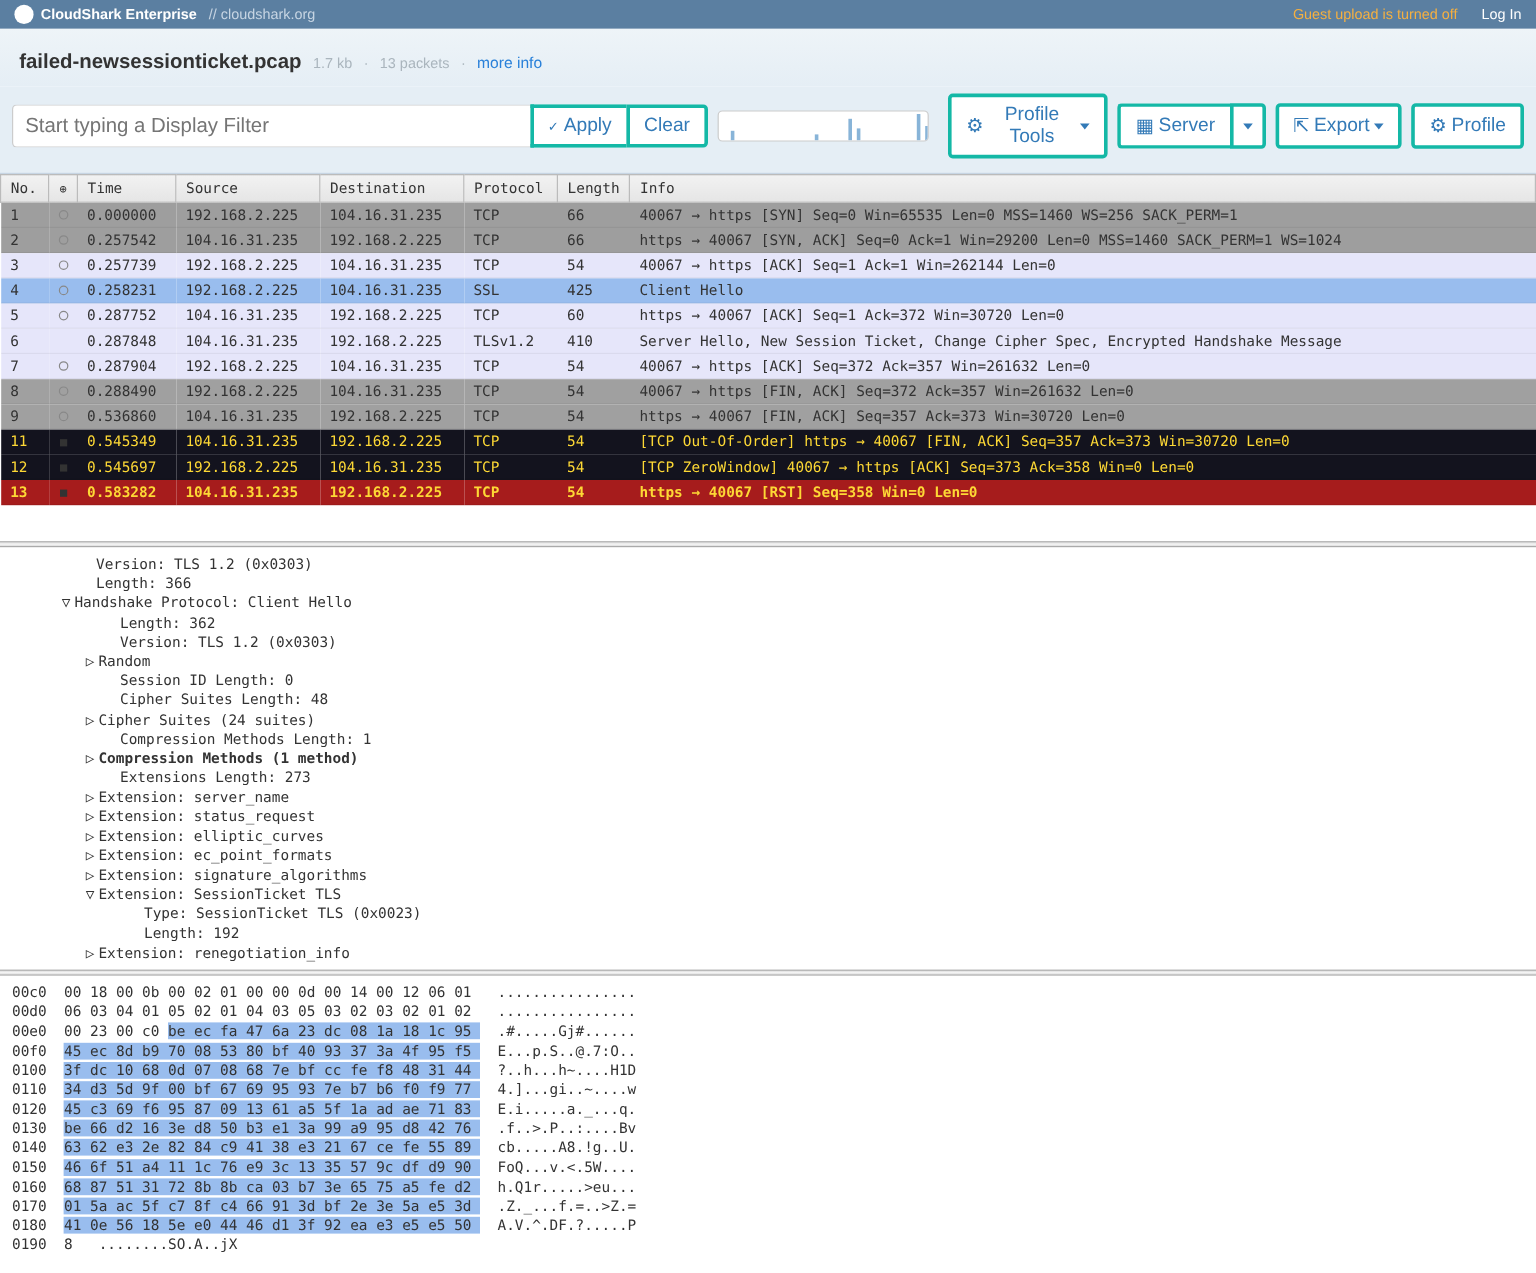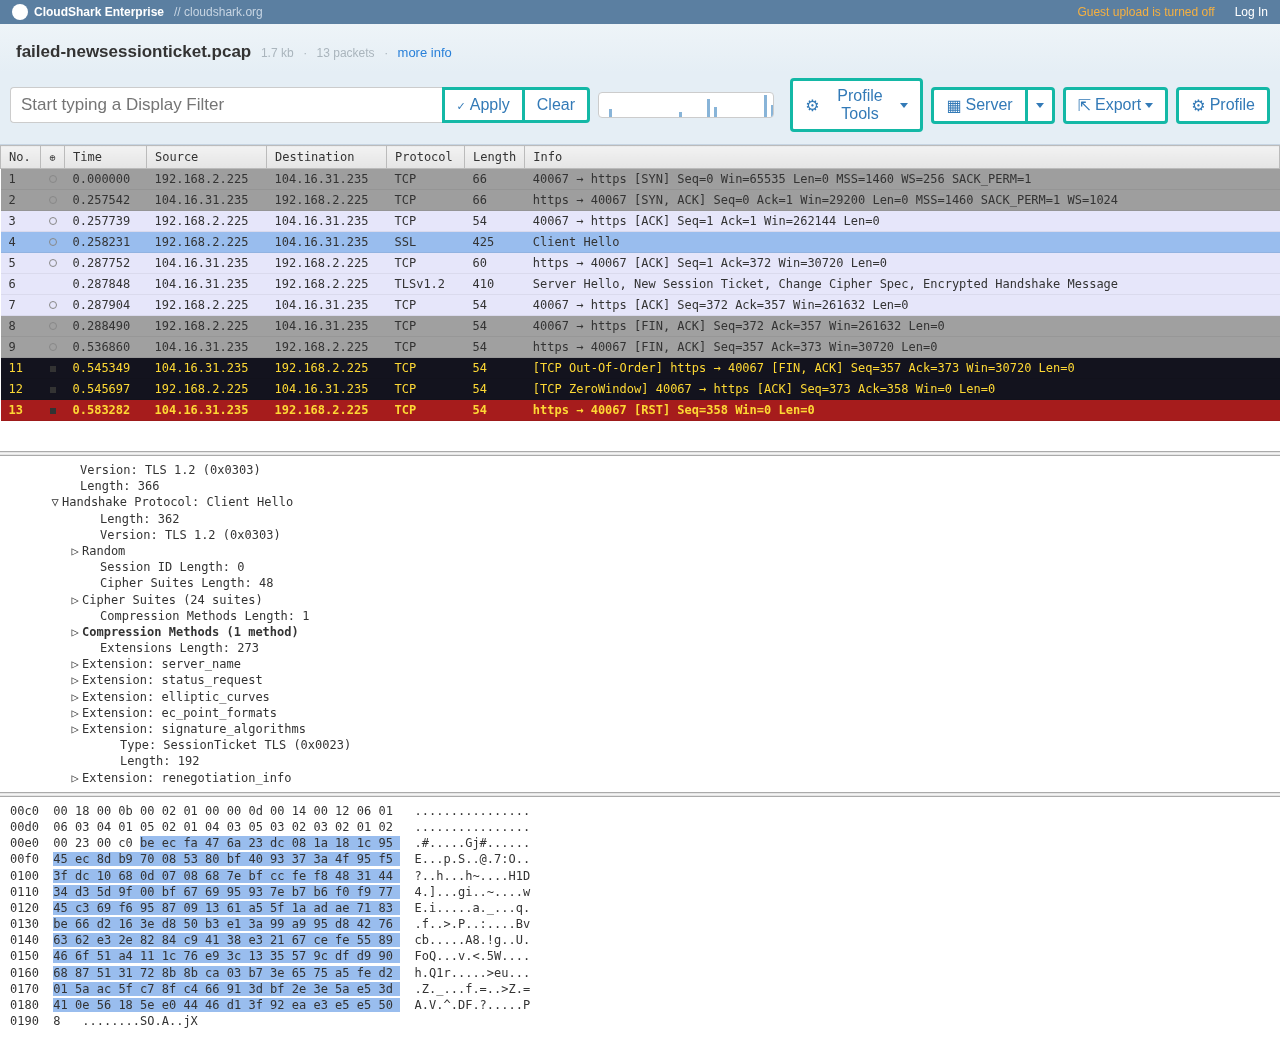--- a/index.html
+++ b/index.html
@@ -294,20 +294,21 @@
     <div class="ln l1" style="padding-left: 90px;">Cipher Suites Length: 48</div>
     <div class="ln l1" style="padding-left: 74px;"><span class="t">▷</span>Cipher Suites (24 suites)</div>
     <div class="ln l1" style="padding-left: 90px;">Compression Methods Length: 1</div>
     <div class="ln l1" style="padding-left: 74px; font-weight: bold;"><span class="t">▷</span>Compression Methods (1 method)</div>
     <div class="ln l1" style="padding-left: 90px;">Extensions Length: 273</div>
     <div class="ln l1" style="padding-left: 74px;"><span class="t">▷</span>Extension: server_name</div>
     <div class="ln l1" style="padding-left: 74px;"><span class="t">▷</span>Extension: status_request</div>
     <div class="ln l1" style="padding-left: 74px;"><span class="t">▷</span>Extension: elliptic_curves</div>
     <div class="ln l1" style="padding-left: 74px;"><span class="t">▷</span>Extension: ec_point_formats</div>
     <div class="ln l1" style="padding-left: 74px;"><span class="t">▷</span>Extension: signature_algorithms</div>
+    <div class="ln l1" style="padding-left: 74px;"><span class="t">▽</span>Extension: SessionTicket TLS</div>
     <div class="ln l2" style="padding-left: 110px;">Type: SessionTicket TLS (0x0023)</div>
     <div class="ln l2" style="padding-left: 110px;">Length: 192</div>
     <div class="ln l1" style="padding-left: 74px;"><span class="t">▷</span>Extension: renegotiation_info</div>
   </div>
 
 <div class="splitter2"></div>
 
 <div class="hex" id="hex"><div>00c0  00 18 00 0b 00 02 01 00 00 0d 00 14 00 12 06 01   ................</div><div>00d0  06 03 04 01 05 02 01 04 03 05 03 02 03 02 01 02   ................</div><div>00e0  00 23 00 c0 <span class="hl">be ec fa 47 6a 23 dc 08 1a 18 1c 95 </span>  .#.....Gj#......</div><div>00f0  <span class="hl">45 ec 8d b9 70 08 53 80 bf 40 93 37 3a 4f 95 f5 </span>  E...p.S..@.7:O..</div><div>0100  <span class="hl">3f dc 10 68 0d 07 08 68 7e bf cc fe f8 48 31 44 </span>  ?..h...h~....H1D</div><div>0110  <span class="hl">34 d3 5d 9f 00 bf 67 69 95 93 7e b7 b6 f0 f9 77 </span>  4.]...gi..~....w</div><div>0120  <span class="hl">45 c3 69 f6 95 87 09 13 61 a5 5f 1a ad ae 71 83 </span>  E.i.....a._...q.</div><div>0130  <span class="hl">be 66 d2 16 3e d8 50 b3 e1 3a 99 a9 95 d8 42 76 </span>  .f..&gt;.P..:....Bv</div><div>0140  <span class="hl">63 62 e3 2e 82 84 c9 41 38 e3 21 67 ce fe 55 89 </span>  cb.....A8.!g..U.</div><div>0150  <span class="hl">46 6f 51 a4 11 1c 76 e9 3c 13 35 57 9c df d9 90 </span>  FoQ...v.&lt;.5W....</div><div>0160  <span class="hl">68 87 51 31 72 8b 8b ca 03 b7 3e 65 75 a5 fe d2 </span>  h.Q1r.....&gt;eu...</div><div>0170  <span class="hl">01 5a ac 5f c7 8f c4 66 91 3d bf 2e 3e 5a e5 3d </span>  .Z._...f.=..&gt;Z.=</div><div>0180  <span class="hl">41 0e 56 18 5e e0 44 46 d1 3f 92 ea e3 e5 e5 50 </span>  A.V.^.DF.?.....P</div><div>0190  8   ........SO.A..jX</div></div>
 
 </body></html>

